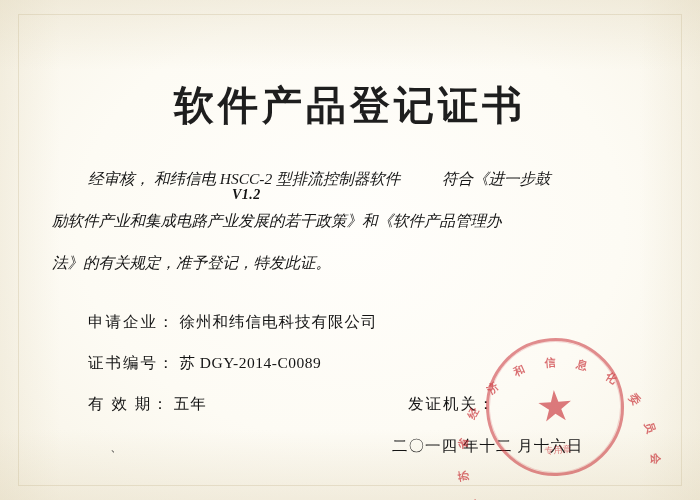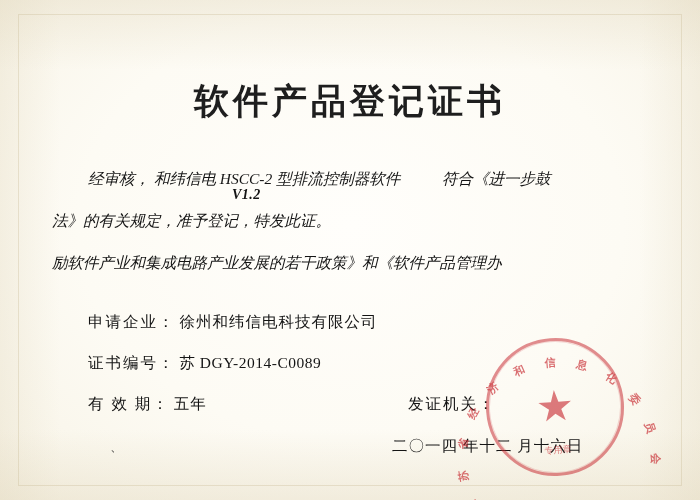--- a/index.html
+++ b/index.html
@@ -47,21 +47,21 @@
     pointer-events: none;
   }
 
   .title {
     position: absolute;
     top: 78px;
     left: 0;
     width: 700px;
     text-align: center;
     font-family: "DejaVu Serif", "Liberation Serif", serif;
-    font-size: 35px;
+    font-size: 40px;
     font-weight: bold;
     letter-spacing: 4px;
     color: #1e1e1e;
   }
 
   .body-text {
     position: absolute;
     top: 158px;
     left: 52px;
     width: 596px;
@@ -217,22 +217,22 @@
   <div class="title">软件产品登记证书</div>
 
   <div class="body-text">
     <div class="line indent-1">
       <span>经审核，</span>
       <span class="prod-name">和纬信电 HSCC-2 型排流控制器软件</span>
       <span class="spacer-wide"></span>
       <span>符合《进一步鼓</span>
       <span class="ver-line">V1.2</span>
     </div>
+    <div class="line">励软件产业和集成电路产业发展的若干政策》和《软件产品管理办</div>
     <div class="line">法》的有关规定，准予登记，特发此证。</div>
-    <div class="line">励软件产业和集成电路产业发展的若干政策》和《软件产品管理办</div>
   </div>
 
   <div class="fields">
 
     <div class="field-row">
       <span class="field-label">申请企业：</span>
       <span class="field-value">徐州和纬信电科技有限公司</span>
     </div>
 
     <div class="field-row">

